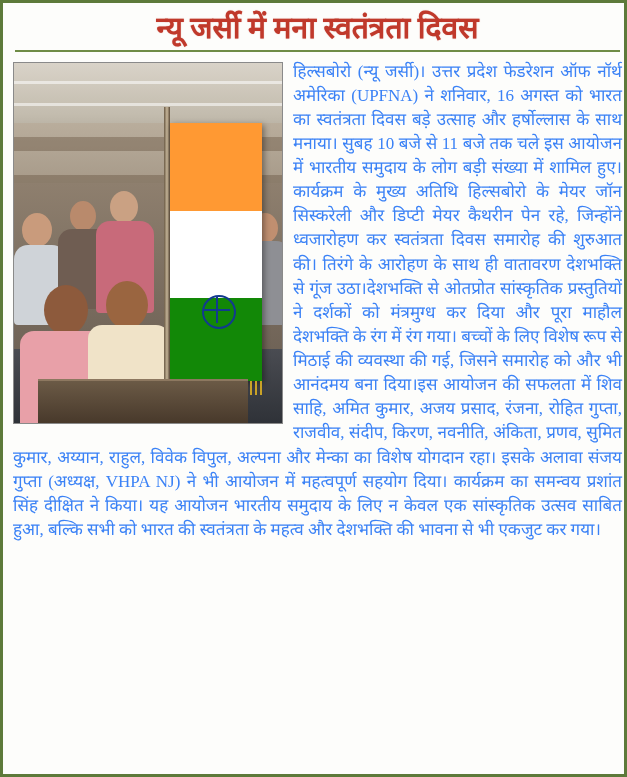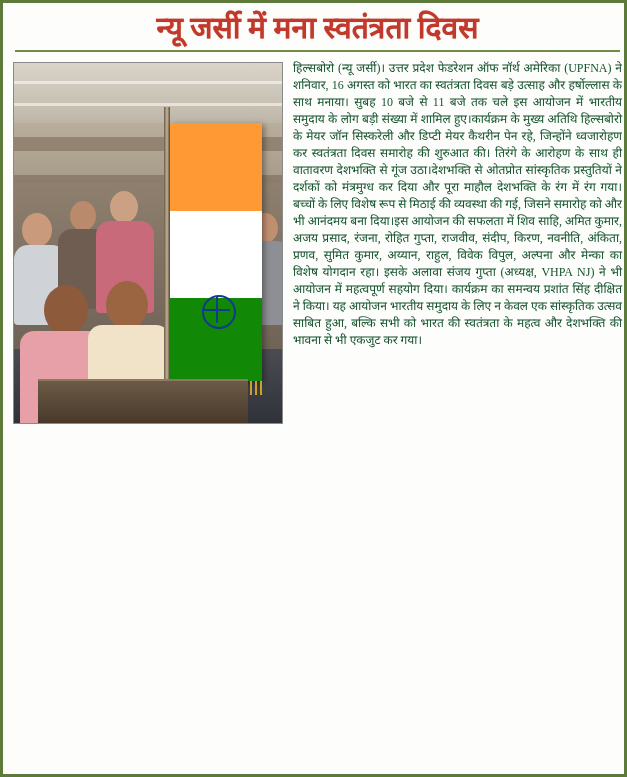--- a/index.html
+++ b/index.html
@@ -37,23 +37,23 @@
     letter-spacing: 0px;
     margin: 2px 0 4px 0;
     text-shadow: 0 0 1px rgba(192,57,43,0.5);
   }
   .rule {
     height: 2px;
     background: #6f8c46;
     margin: 2px 2px 8px 2px;
   }
   .article {
-    font-size: 12px;
+    font-size: 17px;
     line-height: 1.42;
-    color: #14532d;
+    color: #3b82f6;
     text-align: justify;
     text-justify: inter-word;
     hyphens: none;
   }
   .photo {
     float: left;
     width: 268px;
     height: 360px;
     margin: 2px 10px 4px 0;
     border: 1px solid #8a8a8a;

